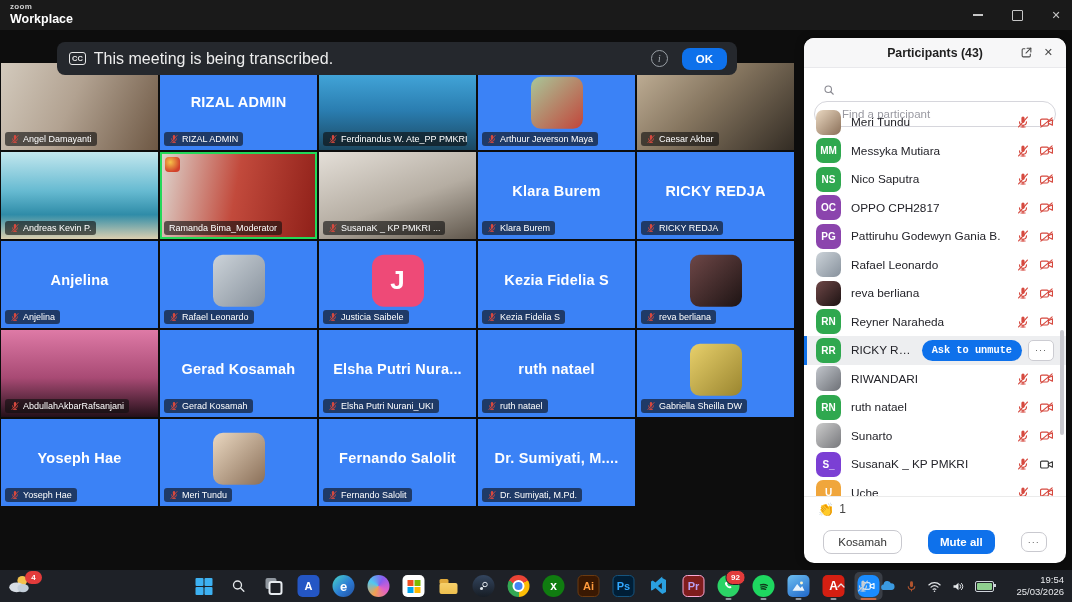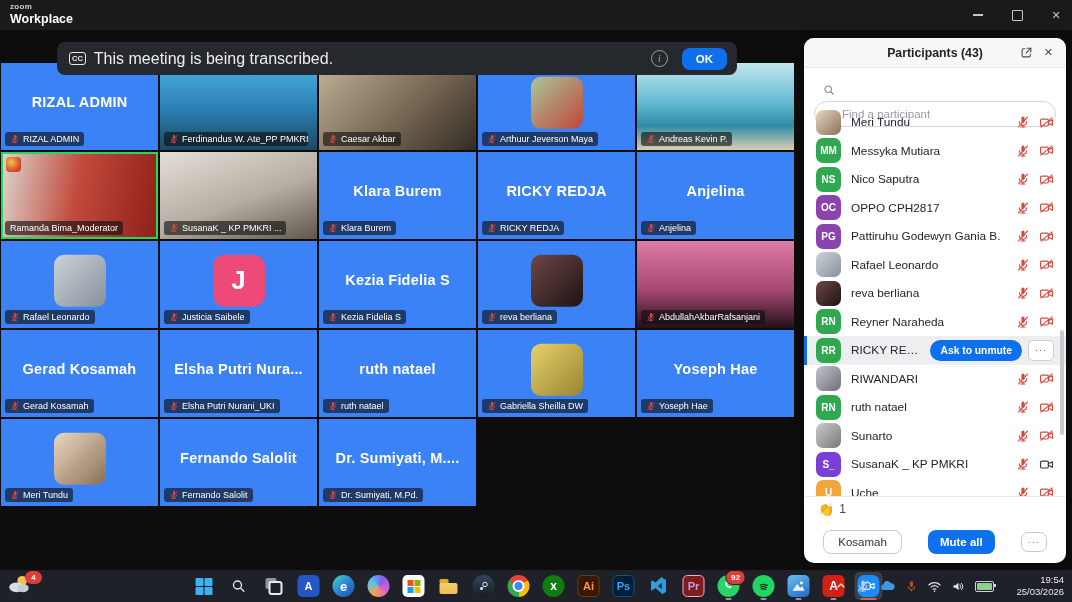--- a/index.html
+++ b/index.html
@@ -55,21 +55,21 @@
   input.psearch::placeholder{color:#9a9aa2;}
   .plist{flex:1;overflow:hidden;}
   .p-row{height:28.5px;display:flex;align-items:center;padding:0 12px;position:relative;box-sizing:border-box;}
   .p-row.hovered{background:#edeef0;}
   .p-row.hovered::before{content:"";position:absolute;left:0;top:0;bottom:0;width:3px;background:#0e71eb;}
   .p-avatar{width:25px;height:25px;border-radius:7px;margin-right:10px;flex:none;display:flex;
             align-items:center;justify-content:center;color:#fff;font-size:10px;font-weight:700;}
   .p-name{font-size:11.8px;color:#232329;white-space:nowrap;overflow:hidden;text-overflow:ellipsis;flex:1;}
   .p-icons{display:flex;gap:9px;align-items:center;margin-left:8px;}
   .askbtn{background:#0e71eb;color:#fff;font-size:10.3px;font-weight:700;border:none;border-radius:11px;
-          height:21px;padding:0 10px;margin-left:6px;font-family:Liberation Sans, sans-serif;}
+          height:21px;padding:0 10px;margin-left:6px;font-family:Liberation Mono, monospace;}
   .morebtn{width:24px;height:19px;border:1px solid #ccccd2;border-radius:5px;background:#fff;color:#555;
            font-size:9px;display:flex;align-items:center;justify-content:center;margin-left:6px;letter-spacing:1px;}
   .pscroll{position:absolute;right:2px;top:292px;width:4px;height:105px;background:#c9c9cf;border-radius:2px;}
   .pdivider{height:1px;background:#ebebeb;flex:none;}
   .reaction-row{height:24px;flex:none;display:flex;align-items:center;padding:0 14px;gap:5px;font-size:12px;color:#444;}
   .reaction-emoji{font-size:13px;}
   .pfooter{height:42px;flex:none;display:flex;align-items:center;justify-content:center;gap:26px;}
   .invite{background:#fff;border:1px solid #c9c9cf;border-radius:8px;height:24px;padding:0 14px;
           font-size:11.5px;color:#333;font-family:inherit;}
   .muteall{background:#0e71eb;border:none;border-radius:8px;height:24px;padding:0 12px;font-size:11.5px;
@@ -130,20 +130,34 @@
         </span>
       <span class="wc wc-max">
           <i></i>
         </span>
       <span class="wc">✕</span>
     </div>
   </div>
 
   <div class="main">
     <div class="video-grid">
+        <div class="tile" style="background: linear-gradient(115deg, rgb(211, 202, 189) 0%, rgb(178, 162, 145) 45%, rgb(110, 88, 68) 100%);">
+          <div class="tile-label">
+            <span style="line-height:0"><svg width="10" height="10" viewBox="0 0 24 24">
+                <g fill="none" stroke="#d6493f" stroke-width="2" stroke-linecap="round">
+                  <path d="M6 11.5a6 6 0 0 0 12 0"></path>
+                  <line x1="12" y1="17.5" x2="12" y2="20.5"></line>
+                  <line x1="8.5" y1="20.5" x2="15.5" y2="20.5"></line>
+                </g>
+                <rect x="9.25" y="2.5" width="5.5" height="11" rx="2.75" fill="#d6493f"></rect>
+                <line x1="4.5" y1="20.5" x2="19.5" y2="3.5" stroke="#d6493f" stroke-width="2" stroke-linecap="round"></line>
+              </svg></span>
+            <span>Angel Damayanti</span>
+          </div>
+        </div>
         <div class="tile">
           <div class="tile-title">RIZAL ADMIN</div>
           <div class="tile-label">
             <span style="line-height:0"><svg width="10" height="10" viewBox="0 0 24 24">
                 <g fill="none" stroke="#d6493f" stroke-width="2" stroke-linecap="round">
                   <path d="M6 11.5a6 6 0 0 0 12 0"></path>
                   <line x1="12" y1="17.5" x2="12" y2="20.5"></line>
                   <line x1="8.5" y1="20.5" x2="15.5" y2="20.5"></line>
                 </g>
                 <rect x="9.25" y="2.5" width="5.5" height="11" rx="2.75" fill="#d6493f"></rect>
@@ -159,47 +173,47 @@
                   <path d="M6 11.5a6 6 0 0 0 12 0"></path>
                   <line x1="12" y1="17.5" x2="12" y2="20.5"></line>
                   <line x1="8.5" y1="20.5" x2="15.5" y2="20.5"></line>
                 </g>
                 <rect x="9.25" y="2.5" width="5.5" height="11" rx="2.75" fill="#d6493f"></rect>
                 <line x1="4.5" y1="20.5" x2="19.5" y2="3.5" stroke="#d6493f" stroke-width="2" stroke-linecap="round"></line>
               </svg></span>
             <span>Ferdinandus W. Ate_PP PMKRI</span>
           </div>
         </div>
+        <div class="tile">
+          <div class="tile-avatar" style="background:linear-gradient(135deg,#a9c799 0%,#c2453a 100%)"></div>
+          <div class="tile-label">
+            <span style="line-height:0"><svg width="10" height="10" viewBox="0 0 24 24">
+                <g fill="none" stroke="#d6493f" stroke-width="2" stroke-linecap="round">
+                  <path d="M6 11.5a6 6 0 0 0 12 0"></path>
+                  <line x1="12" y1="17.5" x2="12" y2="20.5"></line>
+                  <line x1="8.5" y1="20.5" x2="15.5" y2="20.5"></line>
+                </g>
+                <rect x="9.25" y="2.5" width="5.5" height="11" rx="2.75" fill="#d6493f"></rect>
+                <line x1="4.5" y1="20.5" x2="19.5" y2="3.5" stroke="#d6493f" stroke-width="2" stroke-linecap="round"></line>
+              </svg></span>
+            <span>Arthuur Jeverson Maya</span>
+          </div>
+        </div>
         <div class="tile" style="background: linear-gradient(135deg, rgb(195, 178, 153) 0%, rgb(133, 117, 95) 45%, rgb(51, 44, 36) 100%);">
           <div class="tile-label">
             <span style="line-height:0"><svg width="10" height="10" viewBox="0 0 24 24">
                 <g fill="none" stroke="#d6493f" stroke-width="2" stroke-linecap="round">
                   <path d="M6 11.5a6 6 0 0 0 12 0"></path>
                   <line x1="12" y1="17.5" x2="12" y2="20.5"></line>
                   <line x1="8.5" y1="20.5" x2="15.5" y2="20.5"></line>
                 </g>
                 <rect x="9.25" y="2.5" width="5.5" height="11" rx="2.75" fill="#d6493f"></rect>
                 <line x1="4.5" y1="20.5" x2="19.5" y2="3.5" stroke="#d6493f" stroke-width="2" stroke-linecap="round"></line>
               </svg></span>
             <span>Caesar Akbar</span>
-          </div>
-        </div>
-        <div class="tile">
-          <div class="tile-avatar" style="background:linear-gradient(135deg,#a9c799 0%,#c2453a 100%)"></div>
-          <div class="tile-label">
-            <span style="line-height:0"><svg width="10" height="10" viewBox="0 0 24 24">
-                <g fill="none" stroke="#d6493f" stroke-width="2" stroke-linecap="round">
-                  <path d="M6 11.5a6 6 0 0 0 12 0"></path>
-                  <line x1="12" y1="17.5" x2="12" y2="20.5"></line>
-                  <line x1="8.5" y1="20.5" x2="15.5" y2="20.5"></line>
-                </g>
-                <rect x="9.25" y="2.5" width="5.5" height="11" rx="2.75" fill="#d6493f"></rect>
-                <line x1="4.5" y1="20.5" x2="19.5" y2="3.5" stroke="#d6493f" stroke-width="2" stroke-linecap="round"></line>
-              </svg></span>
-            <span>Arthuur Jeverson Maya</span>
           </div>
         </div>
         <div class="tile" style="background: linear-gradient(rgb(194, 231, 238) 0%, rgb(102, 186, 209) 45%, rgb(47, 140, 168) 72%, rgb(219, 207, 175) 100%);">
           <div class="tile-label">
             <span style="line-height:0"><svg width="10" height="10" viewBox="0 0 24 24">
                 <g fill="none" stroke="#d6493f" stroke-width="2" stroke-linecap="round">
                   <path d="M6 11.5a6 6 0 0 0 12 0"></path>
                   <line x1="12" y1="17.5" x2="12" y2="20.5"></line>
                   <line x1="8.5" y1="20.5" x2="15.5" y2="20.5"></line>
                 </g>

